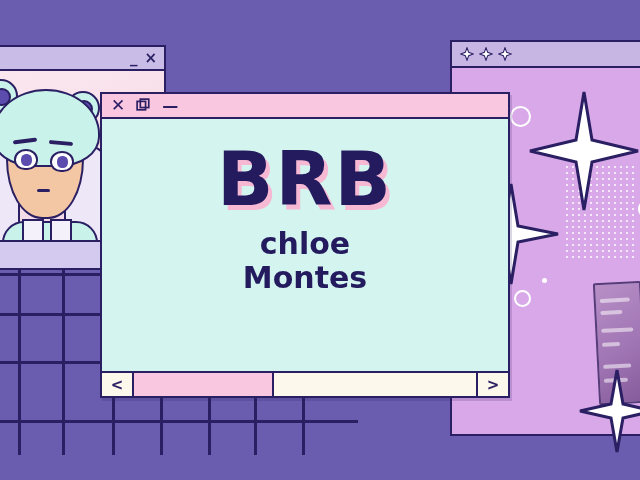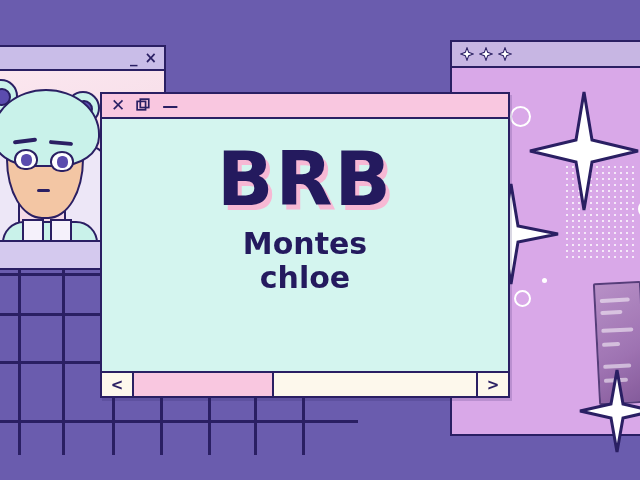--- a/index.html
+++ b/index.html
@@ -197,22 +197,22 @@
         <svg width="15" height="15" viewBox="0 0 16 16">
           <rect x="1.2" y="3.6" width="9" height="9" fill="none" stroke="#2a1f63" stroke-width="1.8"></rect>
           <rect x="4.6" y="1.2" width="9" height="9" fill="none" stroke="#2a1f63" stroke-width="1.8"></rect>
         </svg>
       </span>
       <span class="mctl" style="font-size:16px;font-weight:700;">—</span>
     </div>
 
     <div class="win-body">
       <div class="brb">BRB</div>
+      <div class="sub">chloe</div>
       <div class="sub">Montes</div>
-      <div class="sub">chloe</div>
     </div>
 
     <div class="scroll">
       <div class="sb-btn left">&lt;</div>
       <div class="sb-track">
         <div class="sb-thumb"></div>
       </div>
       <div class="sb-btn right">&gt;</div>
     </div>
   </div>

